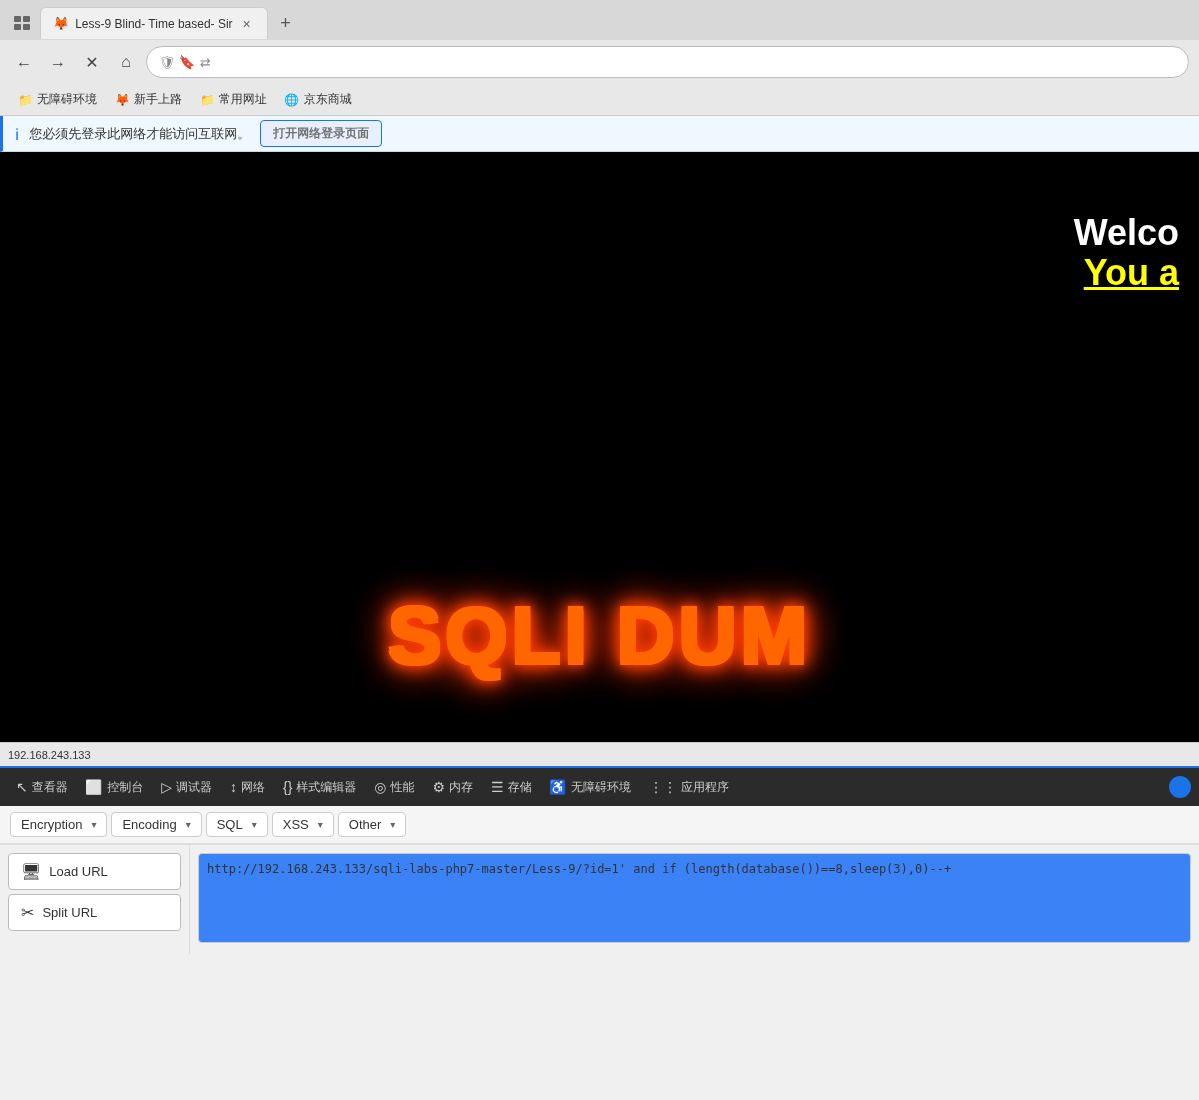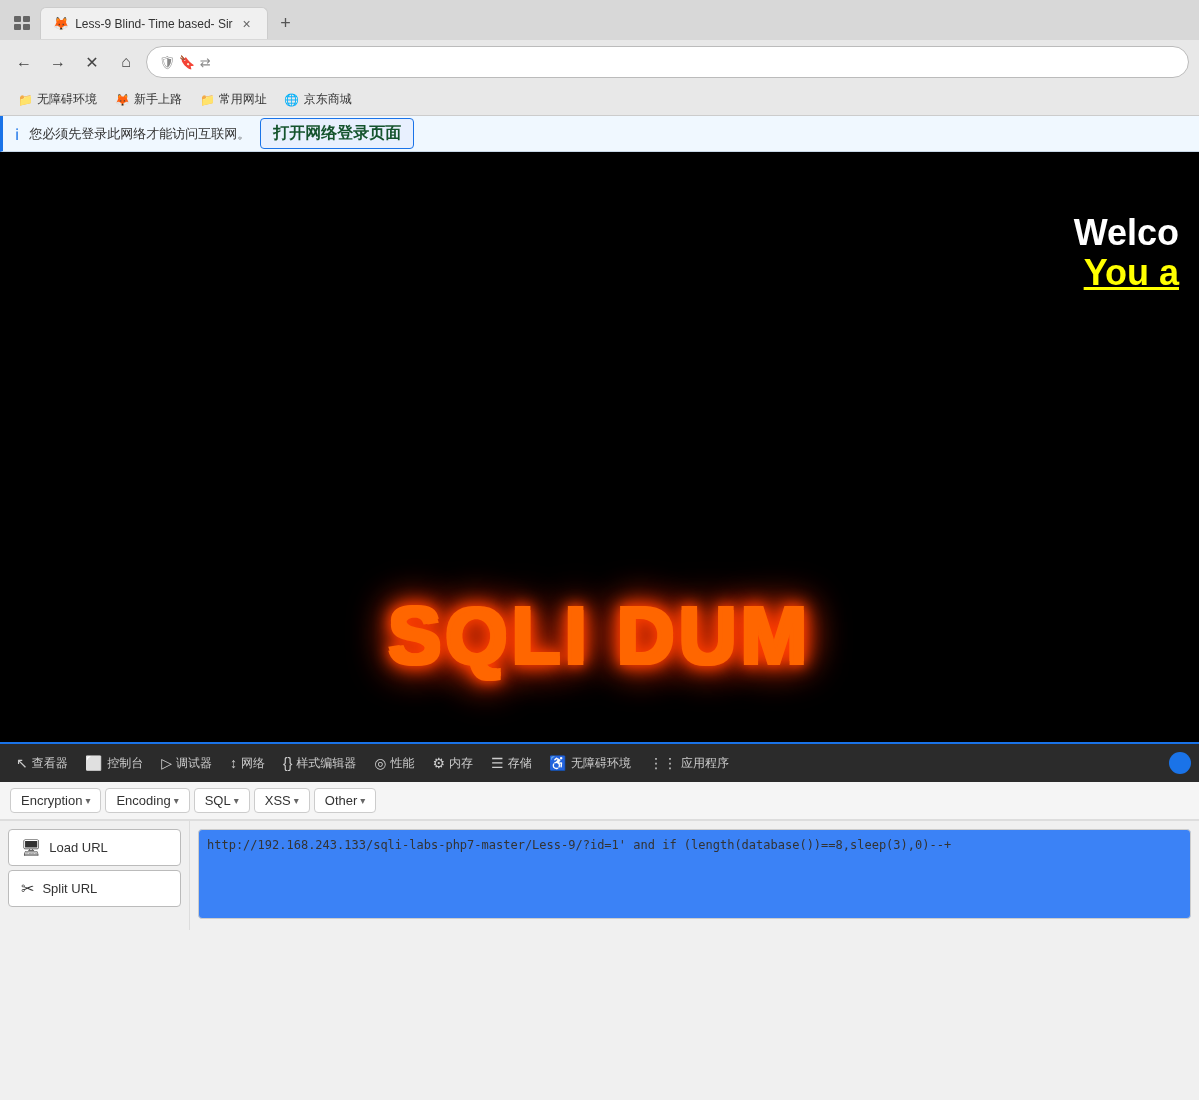--- a/index.html
+++ b/index.html
@@ -71,21 +71,21 @@
     
     .info-bar {
       display: flex; align-items: center; gap: 10px;
       background: #f0f8ff; padding: 6px 12px; height: 36px;
       border-bottom: 1px solid #c8d8e8; border-left: 3px solid #1a73e8;
     }
     .info-icon { color: #1a73e8; font-size: 16px; }
     .info-text { font-size: 13px; color: #333; }
     .info-btn {
       background: #e8f0fe; border: 1px solid #1a73e8; border-radius: 4px;
-      padding: 4px 12px; font-size: 16px; color: #14532d; cursor: pointer;
+      padding: 4px 12px; font-size: 12px; color: #737373; cursor: pointer;
       font-weight: bold;
     }
 
     
     .web-content {
       width: 100%; height: 590px; background: #000; position: relative; overflow: hidden;
     }
     .web-welcome {
       position: absolute; top: 60px; right: 20px;
       font-size: 36px; color: white; font-weight: bold;
@@ -144,21 +144,21 @@
     .dt-right { margin-left: auto; display: flex; align-items: center; gap: 4px; }
     .dt-circle { width: 22px; height: 22px; border-radius: 50%; background: #555; }
 
     
     .hackbar-menu {
       display: flex; align-items: center; gap: 4px;
       background: #f5f5f5; padding: 6px 10px; height: 38px;
       border-bottom: 1px solid #ddd;
     }
     .hb-dropdown {
-      display: flex; align-items: center; gap: 3px;
+      display: flex; align-items: center; gap: 9px;
       padding: 4px 10px; border: 1px solid #ccc; border-radius: 4px;
       background: white; cursor: pointer; font-size: 13px; color: #333;
     }
     .hb-arrow { font-size: 10px; color: #666; }
 
     
     .hackbar-content {
       display: flex; background: #f0f0f0; border-top: 1px solid #ddd;
       height: 110px;
     }
@@ -245,20 +245,23 @@
   </div>
 
   <div class="web-content">
     <div class="web-welcome">Welco</div>
     <div class="web-welcome-yellow">You a</div>
     <div class="sqli-title">
       <span>SQLI DUM</span>
     </div>
   </div>
 
+  <div class="status-bar">
+    <span>192.168.243.133</span>
+  </div>
 
   <div class="devtools-toolbar">
     <button class="dt-btn">
       <span class="dt-icon">↖</span>
       <span>查看器</span>
     </button>
     <button class="dt-btn">
       <span class="dt-icon">⬜</span>
       <span>控制台</span>
     </button>

